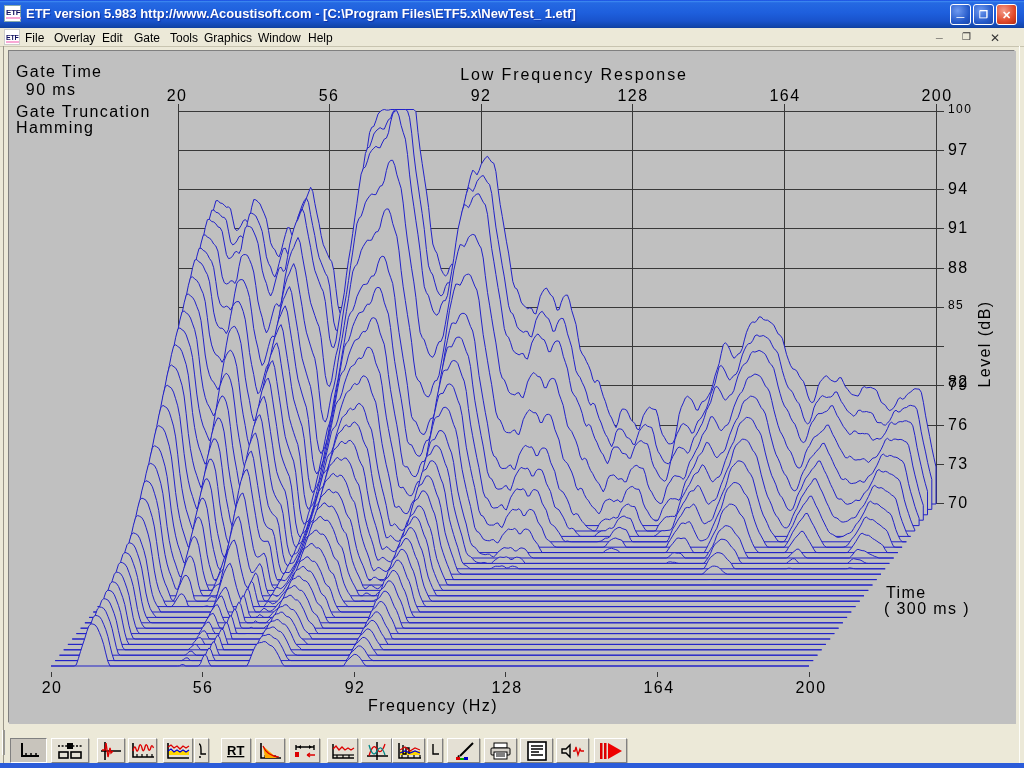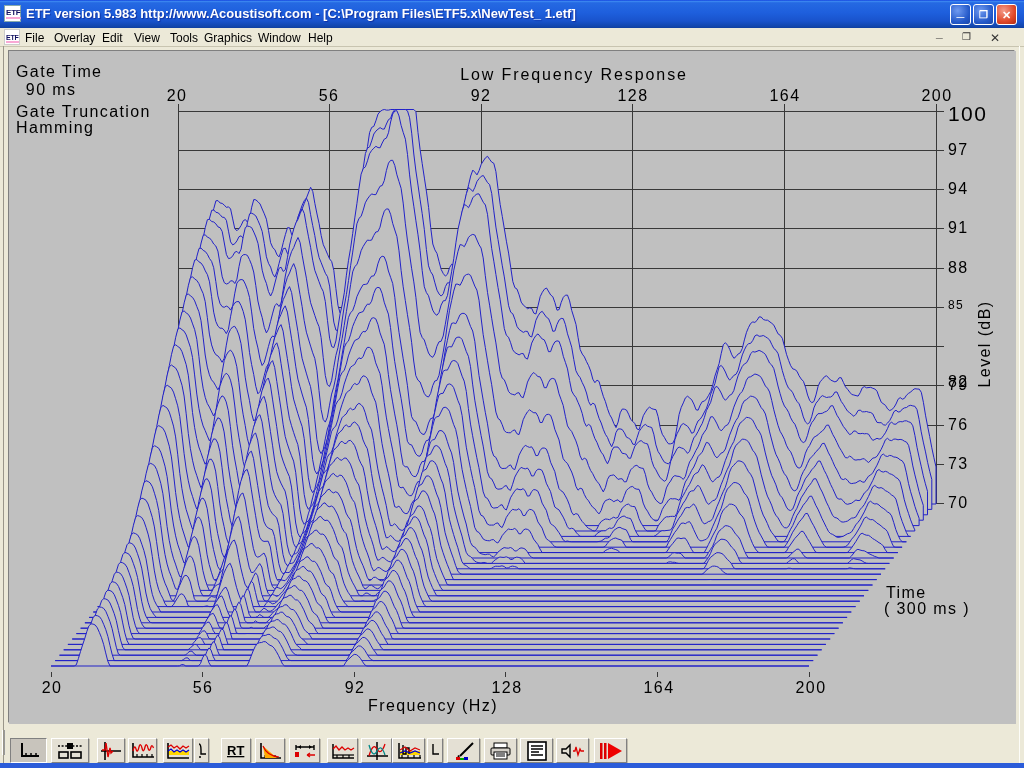--- a/index.html
+++ b/index.html
@@ -37,21 +37,21 @@
 <div class="tbtn b" style="left:973px;font-size:10px;">❐</div>
 <div class="tbtn r" style="left:996px;">✕</div>
 </div>
 <div id="menubar">
 <div style="position:absolute;left:4px;top:1px;width:16px;height:16px;background:#fff;border:1px solid #ccc">
       <span class="etfi" style="left:1px;top:4px;font-size:7px;line-height:7px">ETF</span>
     </div>
 <div class="mi" style="left:25px">File</div>
 <div class="mi" style="left:54px">Overlay</div>
 <div class="mi" style="left:102px">Edit</div>
-<div class="mi" style="left:134px">View</div>
+<div class="mi" style="left:134px">Gate</div>
 <div class="mi" style="left:170px">Tools</div>
 <div class="mi" style="left:204px">Graphics</div>
 <div class="mi" style="left:258px">Window</div>
 <div class="mi" style="left:308px">Help</div>
 <div style="position:absolute;left:936px;top:2px;width:12px;height:10px;color:#333;font-size:12px;line-height:7px;font-weight:bold">_</div>
 <div style="position:absolute;left:962px;top:3px;width:12px;height:11px;color:#333;font-size:10px">❐</div>
 <div style="position:absolute;left:990px;top:3px;width:12px;height:11px;color:#333;font-size:12px">✕</div>
 </div>
 <div id="chartarea">
 <svg width="1007" height="673" viewBox="0 0 1007 673" xmlns="http://www.w3.org/2000/svg">
@@ -137,21 +137,21 @@
 <div class="lbl" style="left:20px;top:81px;font-size:16px;">&nbsp;90 ms</div>
 <div class="lbl" style="left:16px;top:103px;font-size:16px;">Gate Truncation</div>
 <div class="lbl" style="left:16px;top:119px;font-size:16px;">Hamming</div>
 <div class="lbl" style="left:424px;top:66px;width:300px;text-align:center;font-size:16px;letter-spacing:1.9px;">Low Frequency Response</div>
 <div class="lbl" style="left:27px;top:87px;width:300px;text-align:center;font-size:16px;">20</div>
 <div class="lbl" style="left:179px;top:87px;width:300px;text-align:center;font-size:16px;">56</div>
 <div class="lbl" style="left:331px;top:87px;width:300px;text-align:center;font-size:16px;">92</div>
 <div class="lbl" style="left:483px;top:87px;width:300px;text-align:center;font-size:16px;">128</div>
 <div class="lbl" style="left:635px;top:87px;width:300px;text-align:center;font-size:16px;">164</div>
 <div class="lbl" style="left:787px;top:87px;width:300px;text-align:center;font-size:16px;">200</div>
-<div class="lbl" style="left:948px;top:102px;font-size:21px;">100</div>
+<div class="lbl" style="left:948px;top:102px;font-size:12px;">100</div>
 <div class="lbl" style="left:948px;top:141px;font-size:16px;">97</div>
 <div class="lbl" style="left:948px;top:180px;font-size:16px;">94</div>
 <div class="lbl" style="left:948px;top:219px;font-size:16px;">91</div>
 <div class="lbl" style="left:948px;top:259px;font-size:16px;">88</div>
 <div class="lbl" style="left:948px;top:298px;font-size:12px;">85</div>
 <div class="lbl" style="left:948px;top:337px;font-size:16px;margin-top:36px;">82</div>
 <div class="lbl" style="left:948px;top:376px;font-size:16px;">79</div>
 <div class="lbl" style="left:948px;top:416px;font-size:16px;">76</div>
 <div class="lbl" style="left:948px;top:455px;font-size:16px;">73</div>
 <div class="lbl" style="left:948px;top:494px;font-size:16px;">70</div>

